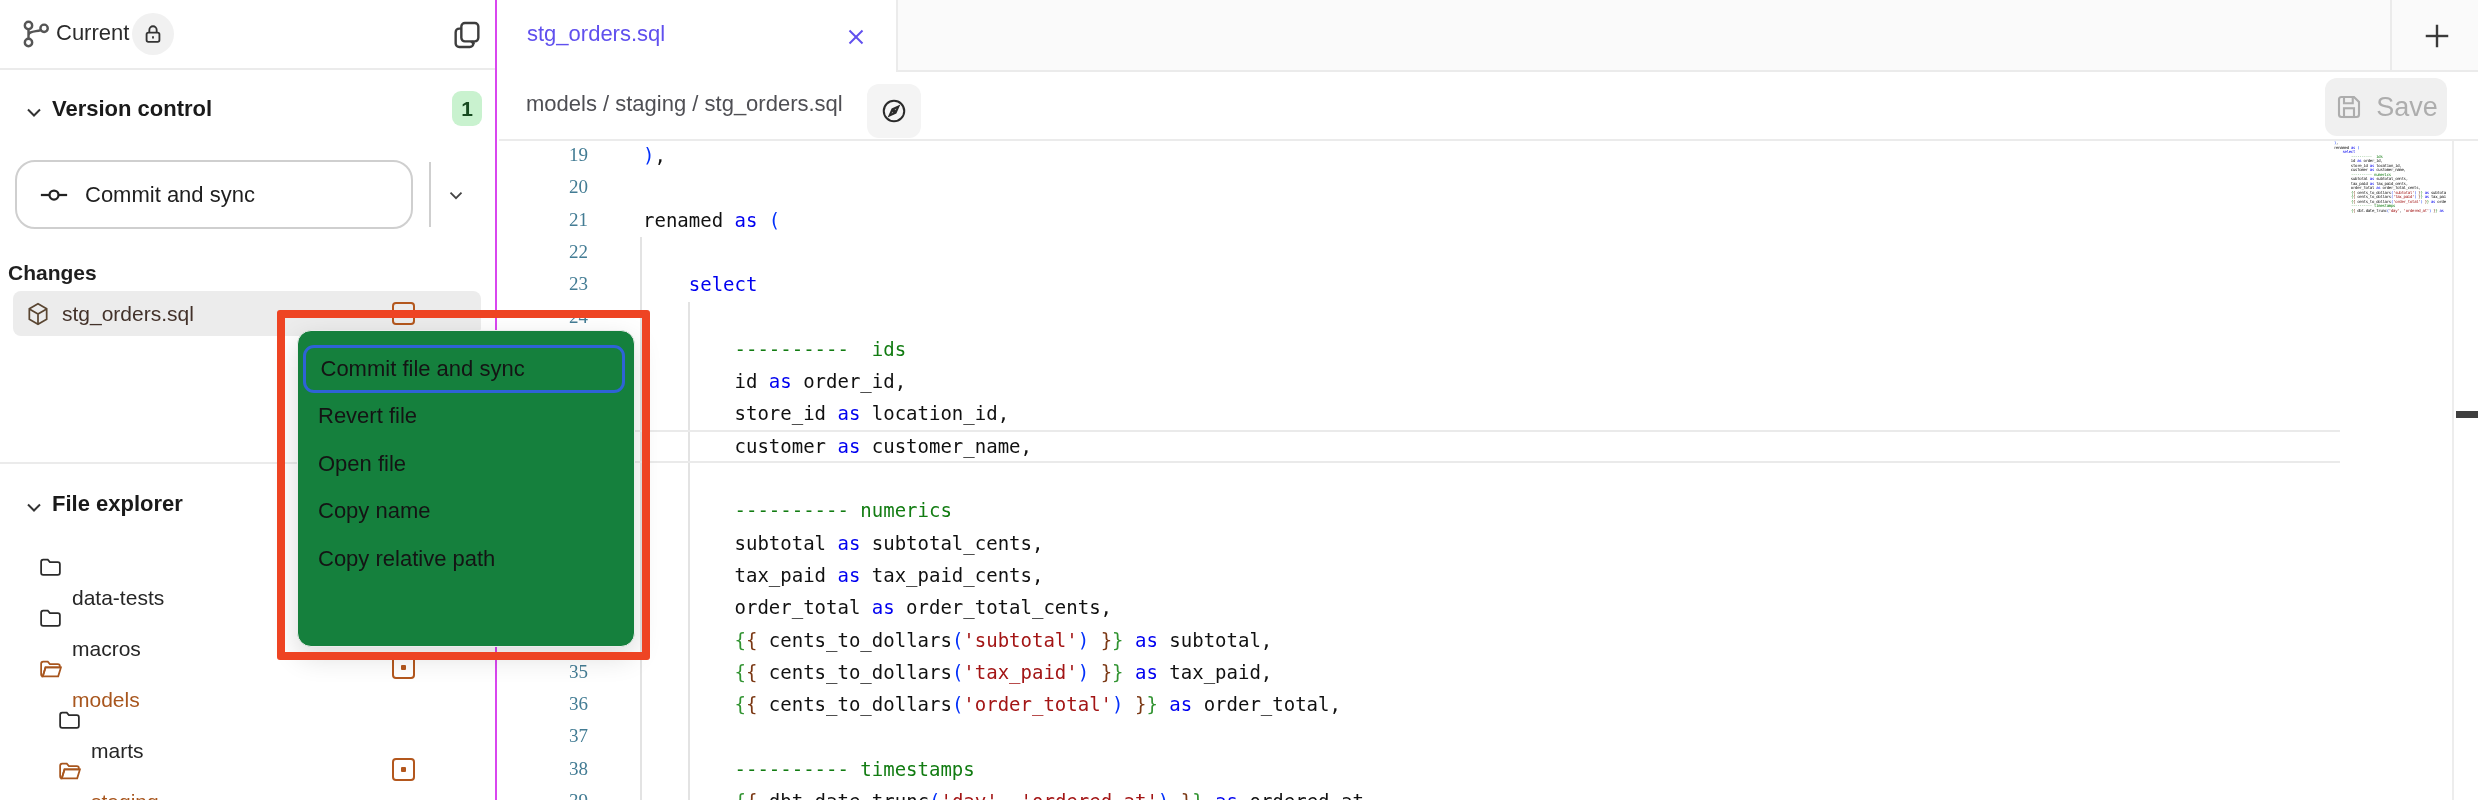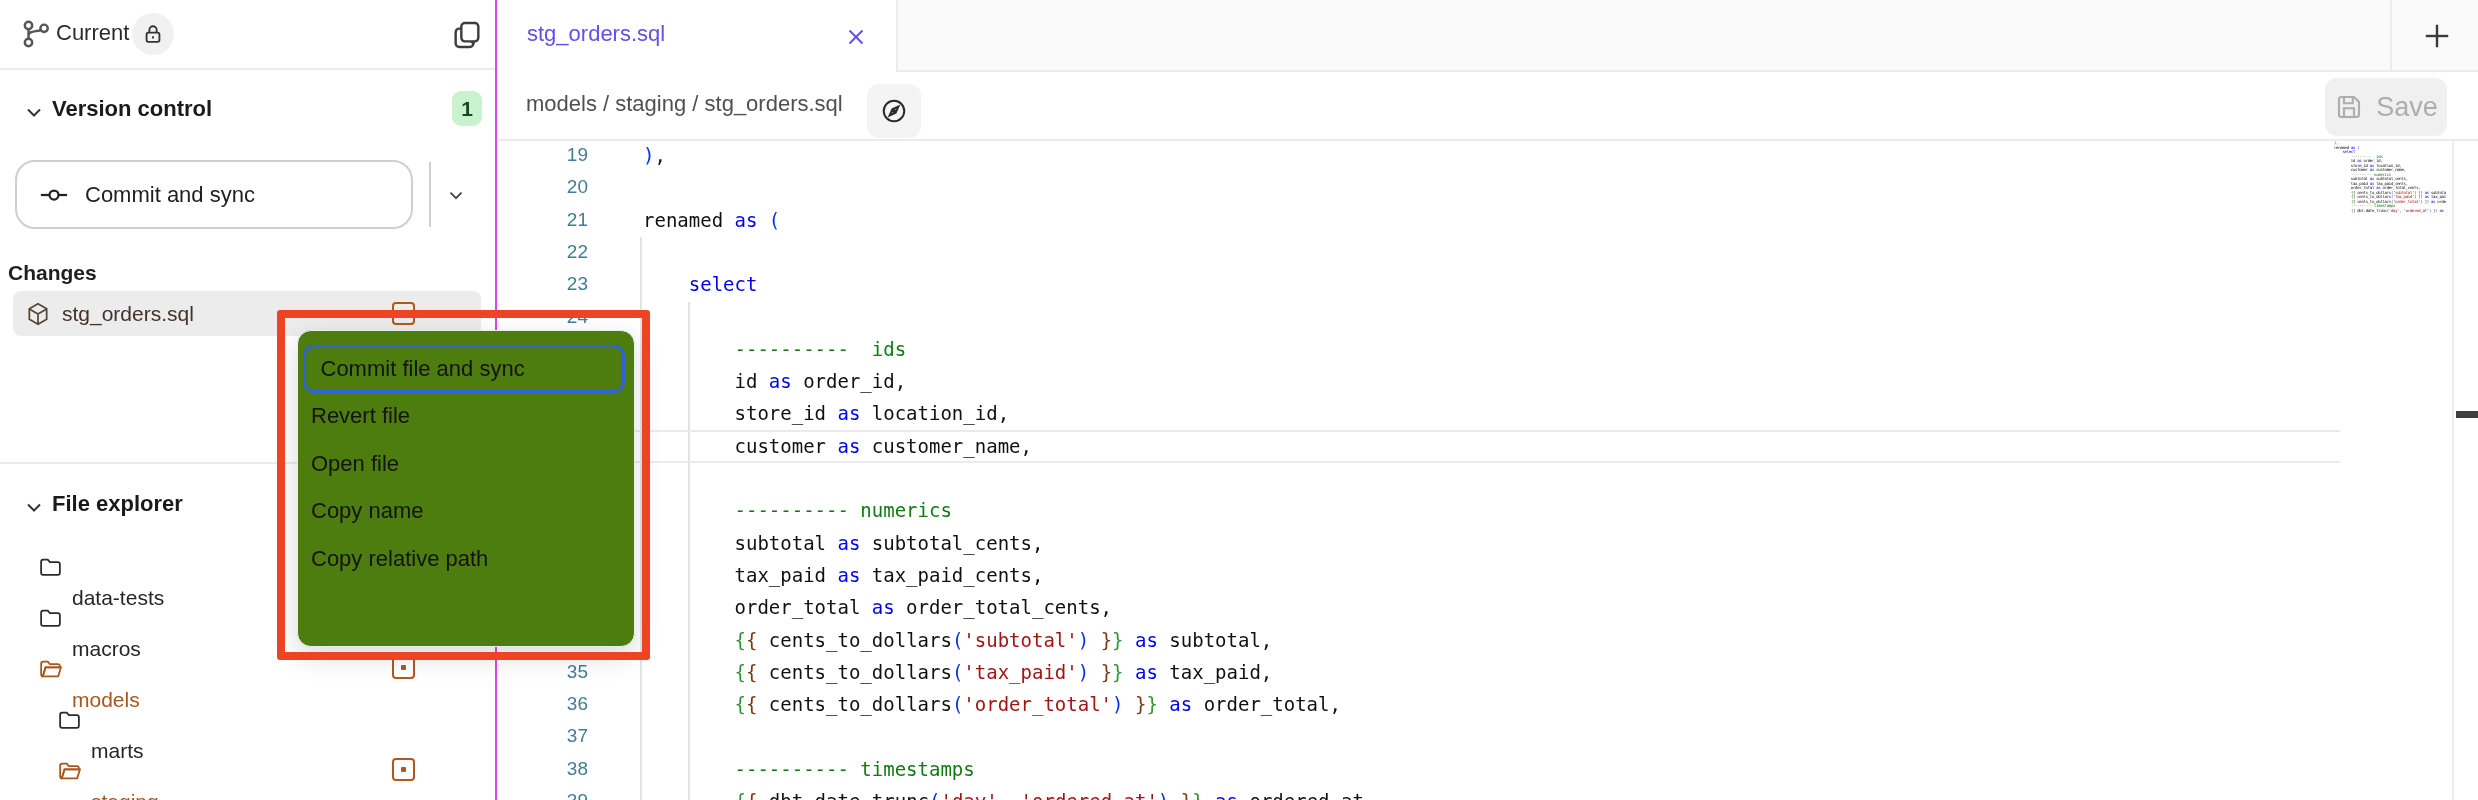--- a/index.html
+++ b/index.html
@@ -66,45 +66,45 @@
   .breadcrumb { position:absolute; left:27px; top:19px; font-size:22px; color:#4f4f54; }
   .lineage-btn { position:absolute; left:368px; top:12px; width:54px; height:54px; background:#f4f4f4;
     border-radius:12px; display:flex; align-items:center; justify-content:center; cursor:pointer; }
   .save-btn { position:absolute; left:1826px; top:6px; width:122px; height:58px; background:#f0f0f0;
     border-radius:12px; display:flex; align-items:center; justify-content:center; gap:12px; cursor:default; }
   .save-label { font-size:27px; font-weight:500; color:#adadad; }
 
   
   .editor { position:absolute; left:499px; top:141px; width:1979px; height:659px; background:#fff; overflow:hidden; }
   .gutter-num { position:absolute; left:31px; width:58px; text-align:right;
-    font-family:Liberation Sans, sans-serif; font-size:19px; color:var(--gutter-teal); }
+    font-family:Liberation Serif, serif; font-size:19px; color:var(--gutter-teal); }
   .code-line { position:absolute; left:144px; white-space:pre;
     font-family:"DejaVu Sans Mono", monospace; font-size:19px; color:#111; }
   .tk-p { color:#111; } .tk-kw { color:var(--syntax-keyword); }
   .tk-c { color:var(--syntax-comment); } .tk-str { color:var(--syntax-string); }
   .tk-b1 { color:var(--syntax-bracket1); } .tk-b2 { color:var(--syntax-bracket2); }
   .tk-b3 { color:var(--syntax-bracket3); }
   .indent-guide { position:absolute; width:2px; background:#e3e3e3; }
   .cur-line { position:absolute; left:101px; width:1740px; height:33px;
     border-top:2px solid #eaeaea; border-bottom:2px solid #eaeaea; }
 
   
   .minimap { position:absolute; left:1835px; top:0; width:112px; height:659px; overflow:hidden; }
   .mini-line { position:relative; white-space:pre; font-family:"DejaVu Sans Mono", monospace;
     font-size:4px; line-height:4.5px; letter-spacing:-0.3px; }
   .overview-ruler { position:absolute; left:1953px; top:0; width:26px; height:659px; border-left:2px solid #ededed; }
   .cursor-marker { position:absolute; left:2px; top:270px; width:22px; height:7px; background:#3f3f3f; }
 
   
   .annotation-rect { position:absolute; left:277px; top:310px; width:373px; height:350px;
     border:8px solid var(--annotation-red); border-radius:3px; pointer-events:none; z-index:30; }
-  .context-menu { position:absolute; left:297px; top:330px; width:338px; height:317px; background:#4d7c0f;
+  .context-menu { position:absolute; left:297px; top:330px; width:338px; height:317px; background:#15803d;
     border:1px solid #ececec; border-radius:14px; box-shadow:0 10px 28px rgba(0,0,0,.14);
     padding:14px 0; z-index:20; }
-  .menu-item { height:47.5px; display:flex; align-items:center; padding-left:13px;
+  .menu-item { height:47.5px; display:flex; align-items:center; padding-left:20px;
     font-size:22px; color:#141414; cursor:pointer; }
   .menu-item.focused { border:3.5px solid var(--focus-blue); border-radius:11px;
     margin:0 9px 0 5px; padding-left:14.5px; }
 
   svg { display:block; }
 </style>
 </head>
 <body>
 
 <div id="app">

